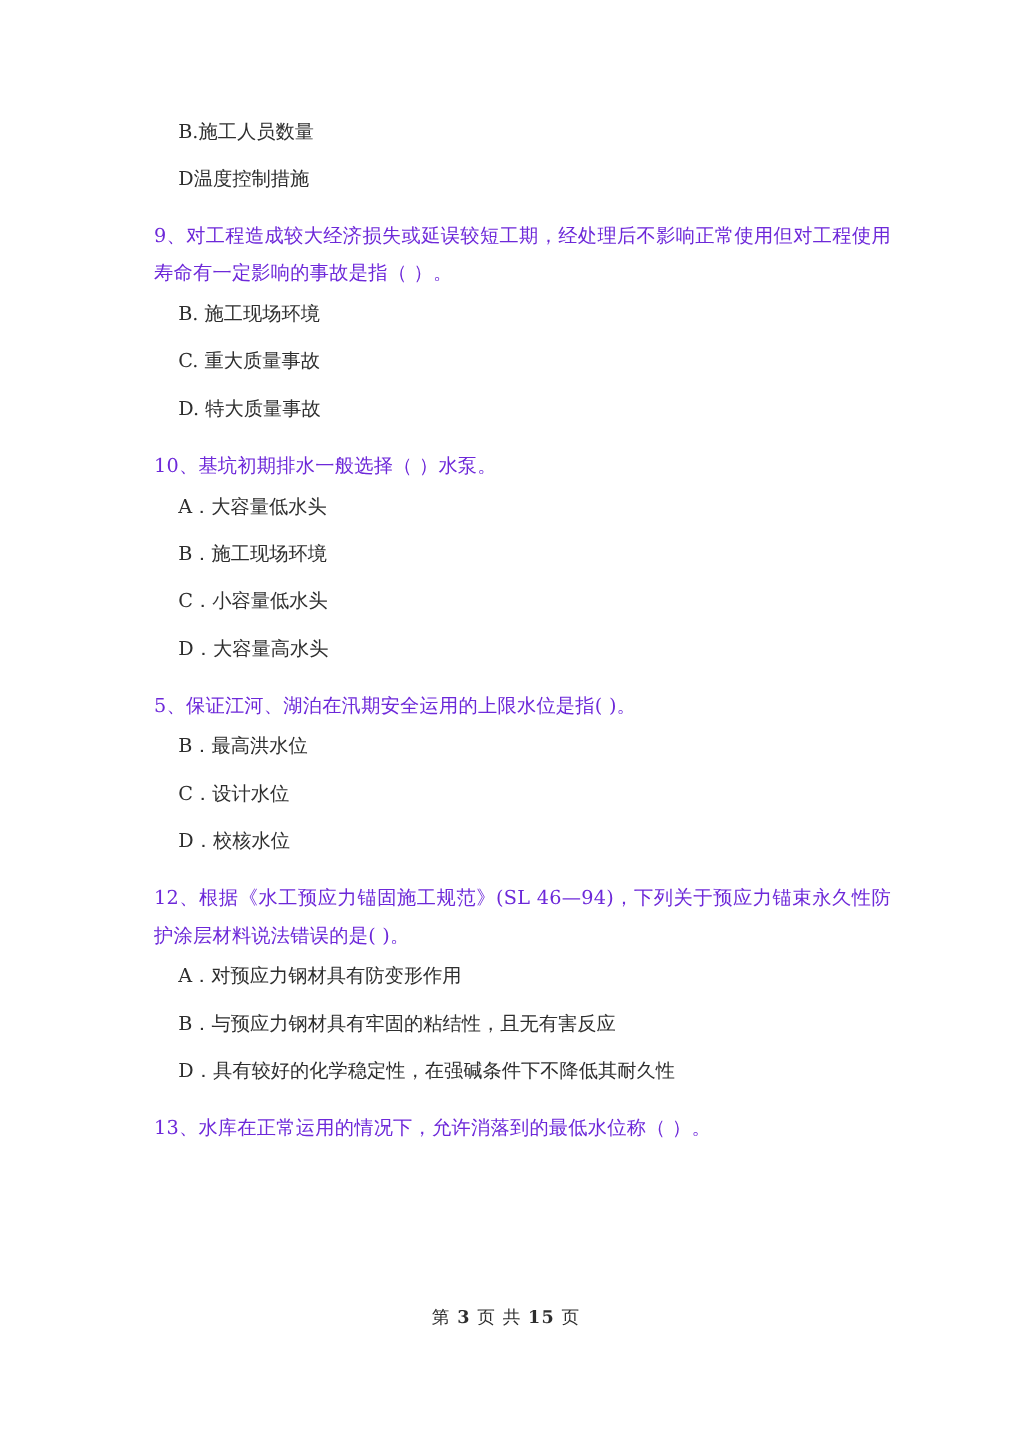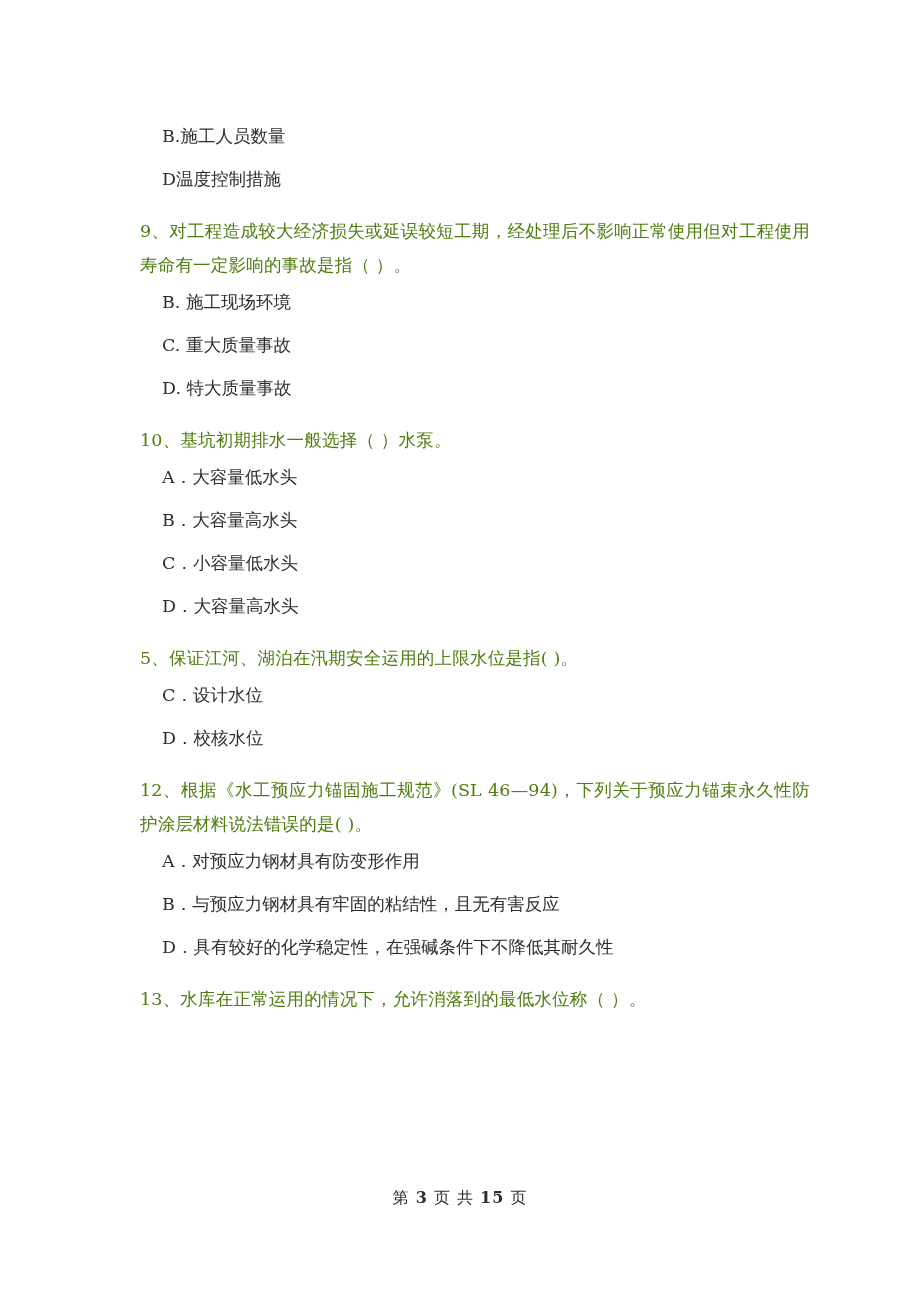--- a/index.html
+++ b/index.html
@@ -35,37 +35,37 @@
     width: 670px;
   }
 
   .q-stem {
     font-size: 17.5px;
     line-height: 34px;
     letter-spacing: 0.2px;
     text-align: justify;
     text-justify: inter-ideograph;
     margin: 0;
-    color: #4d7c0f;
+    color: #6d28d9;
   }
 
   .opt {
     font-size: 17.5px;
     line-height: 1;
     margin: 0;
     padding-left: 22px;
     color: #2e2e2e;
     white-space: nowrap;
   }
 
   
   .sp-opt  { height: 43px; }   
   .sp-gap  { height: 12px; }   
 
-  .block-top-opts { padding-top: 112px; margin-top: 16px; }
+  .block-top-opts { padding-top: 112px; }
 
   .footer {
     position: absolute;
     left: 0;
     top: 1188px;
     width: 920px;
     text-align: center;
     font-size: 16px;
     color: #2e2e2e;
     letter-spacing: 1px;
@@ -103,33 +103,36 @@
       </div>
     </div>
 
     <div>
       <p class="q-stem">10、基坑初期排水一般选择（    ）水泵。</p>
       <div class="sp-gap"></div>
       <div class="row sp-opt">
         <div class="opt">A．大容量低水头</div>
       </div>
       <div class="row sp-opt">
-        <div class="opt">B．大容量高水头</div>
+        <div class="opt">B．施工现场环境</div>
       </div>
       <div class="row sp-opt">
         <div class="opt">C．小容量低水头</div>
       </div>
       <div class="row sp-opt">
         <div class="opt">D．大容量高水头</div>
       </div>
     </div>
 
     <div>
       <p class="q-stem">5、保证江河、湖泊在汛期安全运用的上限水位是指(    )。</p>
       <div class="sp-gap"></div>
+      <div class="row sp-opt">
+        <div class="opt">B．最高洪水位</div>
+      </div>
       <div class="row sp-opt">
         <div class="opt">C．设计水位</div>
       </div>
       <div class="row sp-opt">
         <div class="opt">D．校核水位</div>
       </div>
     </div>
 
     <div>
       <p class="q-stem">12、根据《水工预应力锚固施工规范》(SL 46—94)，下列关于预应力锚束永久性防护涂层材料说法错误的是(    )。</p>

